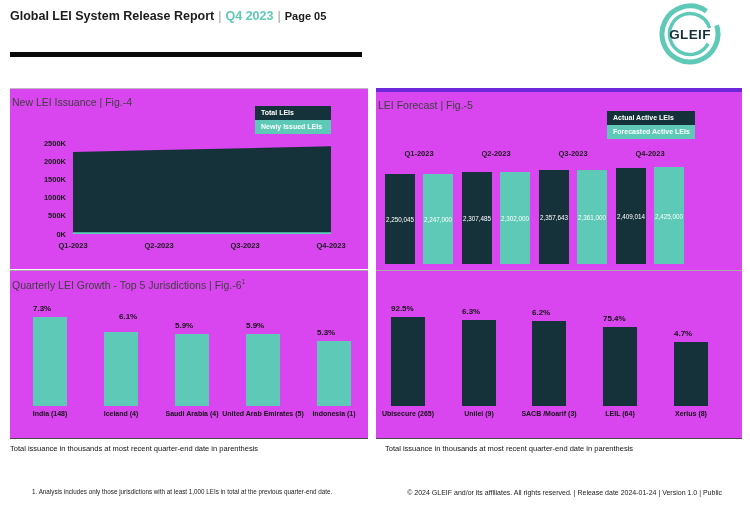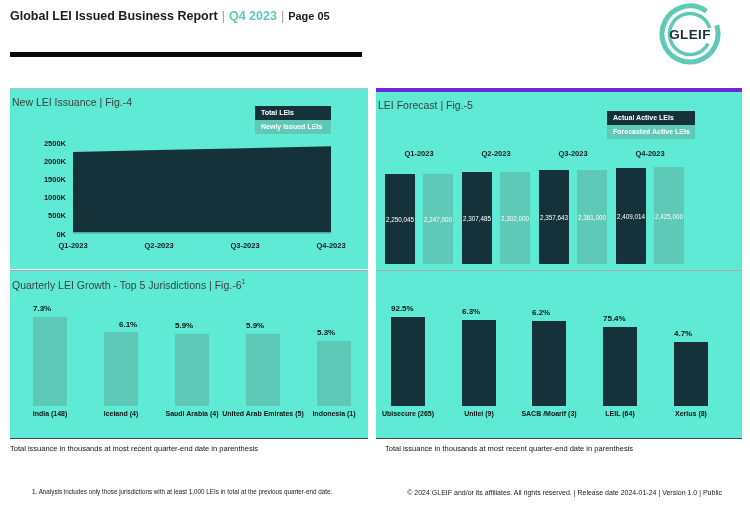--- a/index.html
+++ b/index.html
@@ -7,21 +7,21 @@
         font-family:"Liberation Sans",sans-serif;color:#1c1c1c;overflow:hidden;}
 
   
   .hdr{position:absolute;left:10px;top:9px;font-size:12.5px;font-weight:bold;white-space:nowrap;}
   .hdr .sep{font-weight:400;color:#9d9d9d;padding:0 4px;}
   .hdr .page-num{font-size:11px;}
   .bar-black{position:absolute;left:10px;top:52px;width:352px;height:5px;background:#0a0a0a;}
   .section-title{position:absolute;left:10px;top:64px;font-size:11px;font-weight:bold;}
 
   
-  .panel{position:absolute;background:#5eead4;}
+  .panel{position:absolute;background:#d946ef;}
   #panel-fig4{left:10px;top:88px;width:358px;height:180px;border-top:1px solid #bdbdbd;}
   #panel-fig5{left:376px;top:88px;width:366px;height:180px;border-top:4px solid #6d28d9;}
   #panel-fig6{left:10px;top:270px;width:358px;height:167px;border-top:1px solid #a9a9a9;border-bottom:1px solid #4a4a4a;}
   #panel-fig7{left:376px;top:270px;width:366px;height:167px;border-top:1px solid #a9a9a9;border-bottom:1px solid #4a4a4a;}
   .panel-title{position:absolute;left:2px;top:7px;font-size:10.5px;color:#3f3f3f;}
   .panel-title sup{font-size:6.5px;}
 
   
   .legend{position:absolute;z-index:2;}
   #panel-fig4 .legend{right:37px;top:17px;width:76px;}
@@ -51,21 +51,21 @@
   .copyright{position:absolute;right:28px;top:489px;font-size:7px;color:#1a1a1a;}
 
   #gleif-logo{position:absolute;left:656px;top:2px;}
 </style>
 </head>
 <body>
 
 <div class="page">
 
   <div class="hdr">
-    <span>Global LEI Issued Business Report</span><span class="sep">|</span><span class="period" id="hdr-period" style="color: rgb(94, 201, 183);">Q4 2023</span><span class="sep">|</span><span class="page-num">Page 05</span>
+    <span>Global LEI System Release Report</span><span class="sep">|</span><span class="period" id="hdr-period" style="color: rgb(94, 201, 183);">Q4 2023</span><span class="sep">|</span><span class="page-num">Page 05</span>
   </div>
 
   <svg id="gleif-logo" width="68" height="64" viewBox="0 0 68 64">
     <circle cx="34" cy="32" r="28" fill="none" stroke="#5EC9B7" stroke-width="5" stroke-dasharray="158 18" transform="rotate(-18 34 32)"></circle>
     <circle cx="34" cy="32" r="20.5" fill="none" stroke="#5EC9B7" stroke-width="3.5" stroke-dasharray="112 17" transform="rotate(28 34 32)"></circle>
     <text x="34" y="36.5" text-anchor="middle" font-family="Liberation Sans, sans-serif" font-size="13.5" font-weight="bold" fill="#15323A" letter-spacing="0.4">GLEIF</text>
   </svg>
 
   <div class="bar-black"></div>
 
@@ -135,21 +135,21 @@
 
   <section class="panel" id="panel-fig6">
     <div class="panel-title">
       <span>Quarterly LEI Growth - Top 5 Jurisdictions | Fig.-6</span><sup>1</sup>
     </div>
     <div class="hchart" id="fig6-chart">
         <div class="vbar" style="left: 23px; width: 34px; height: 89px; background: rgb(94, 201, 183);"></div>
         <div class="pct" style="left: 23px; top: 9px;">7.3%</div>
         <div class="cat" style="left: -5px; width: 90px; top: 114px;">India (148)</div>
         <div class="vbar" style="left: 94px; width: 34px; height: 74.4px; background: rgb(94, 201, 183);"></div>
-        <div class="pct" style="left: 94px; top: 25px; padding-left: 15px;">6.1%</div>
+        <div class="pct" style="left: 94px; top: 17px; padding-left: 15px;">6.1%</div>
         <div class="cat" style="left: 66px; width: 90px; top: 114px;">Iceland (4)</div>
         <div class="vbar" style="left: 165px; width: 34px; height: 71.9px; background: rgb(94, 201, 183);"></div>
         <div class="pct" style="left: 165px; top: 26.1px;">5.9%</div>
         <div class="cat" style="left: 137px; width: 90px; top: 114px;">Saudi Arabia (4)</div>
         <div class="vbar" style="left: 236px; width: 34px; height: 71.9px; background: rgb(94, 201, 183);"></div>
         <div class="pct" style="left: 236px; top: 26.1px;">5.9%</div>
         <div class="cat" style="left: 208px; width: 90px; top: 114px;">United Arab Emirates (5)</div>
         <div class="vbar" style="left: 307px; width: 34px; height: 64.6px; background: rgb(94, 201, 183);"></div>
         <div class="pct" style="left: 307px; top: 33.4px;">5.3%</div>
         <div class="cat" style="left: 279px; width: 90px; top: 114px;">Indonesia (1)</div>

